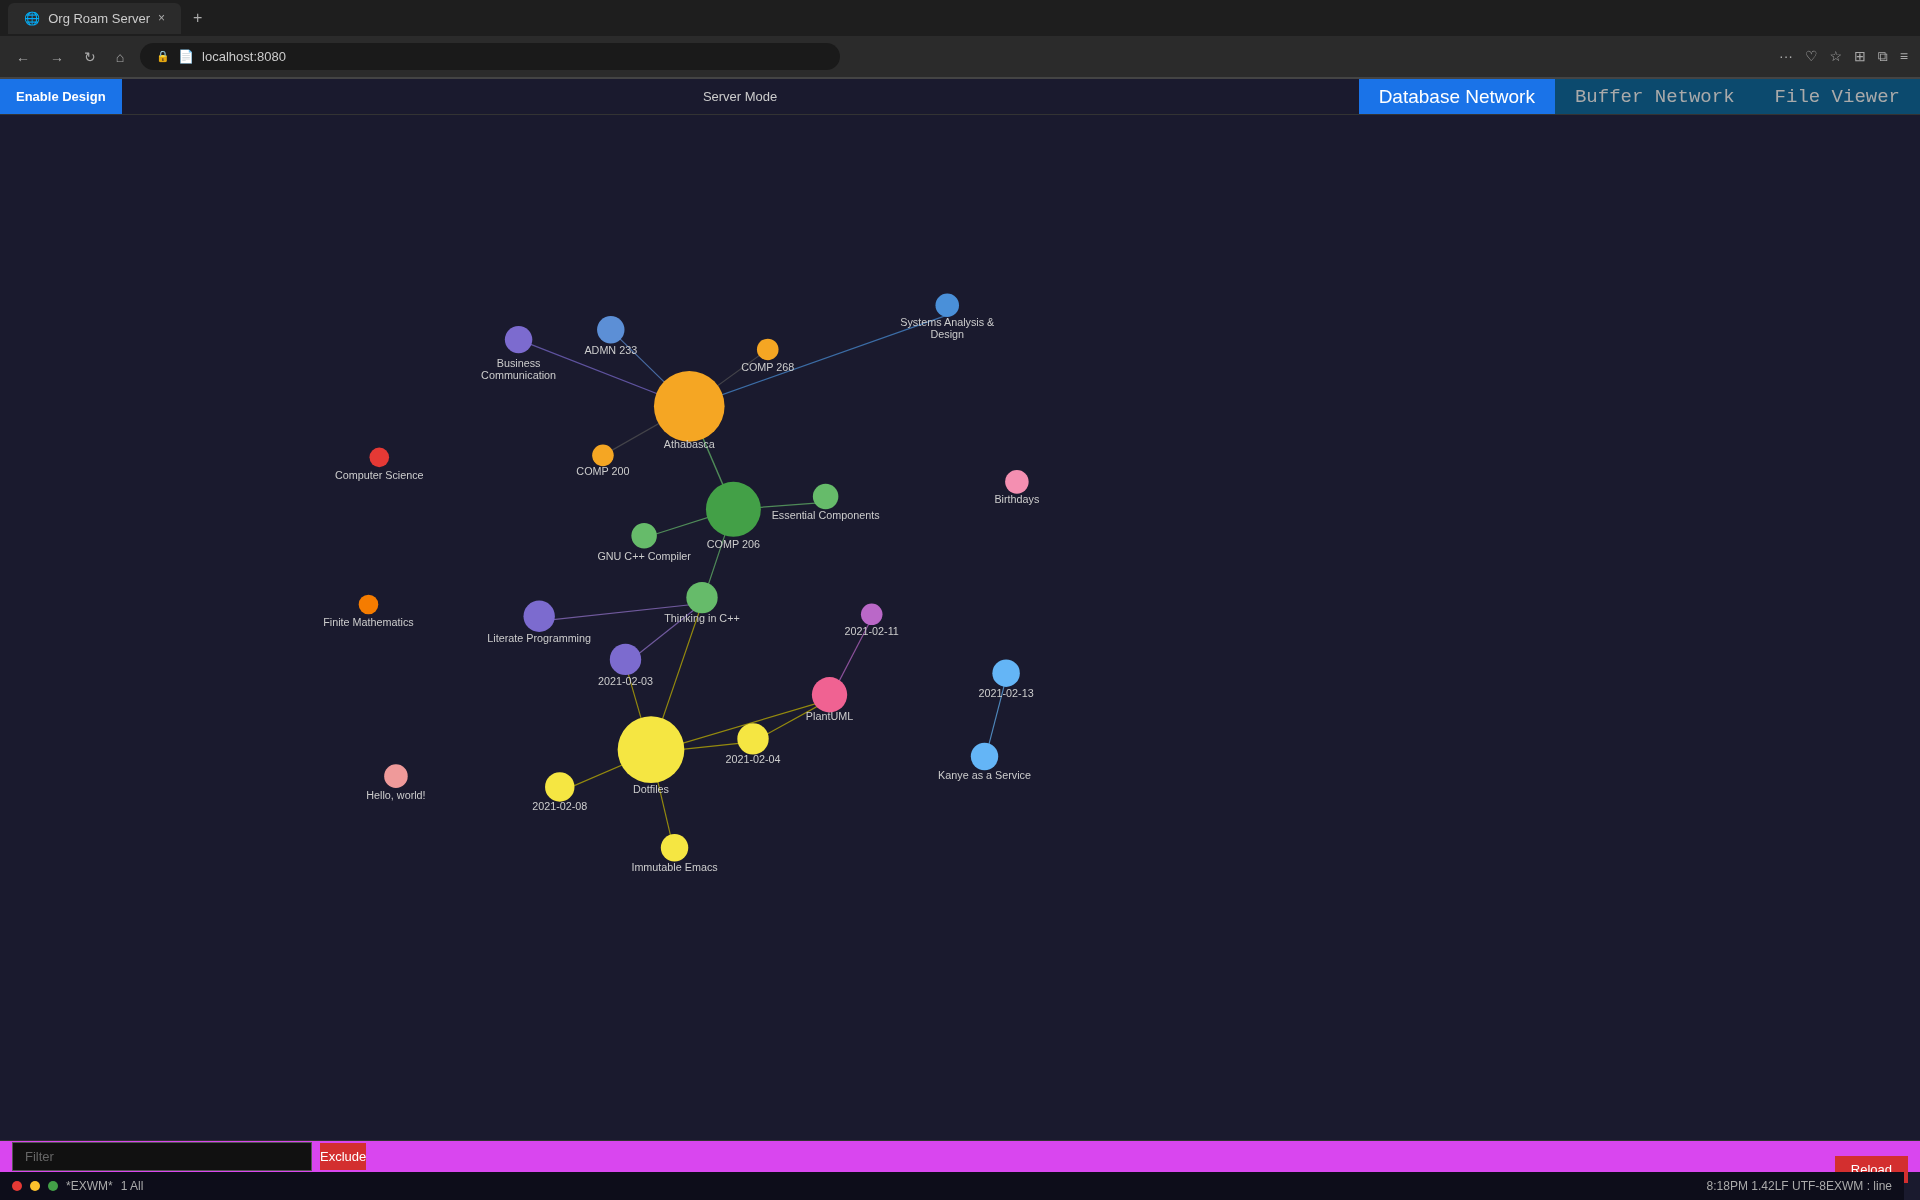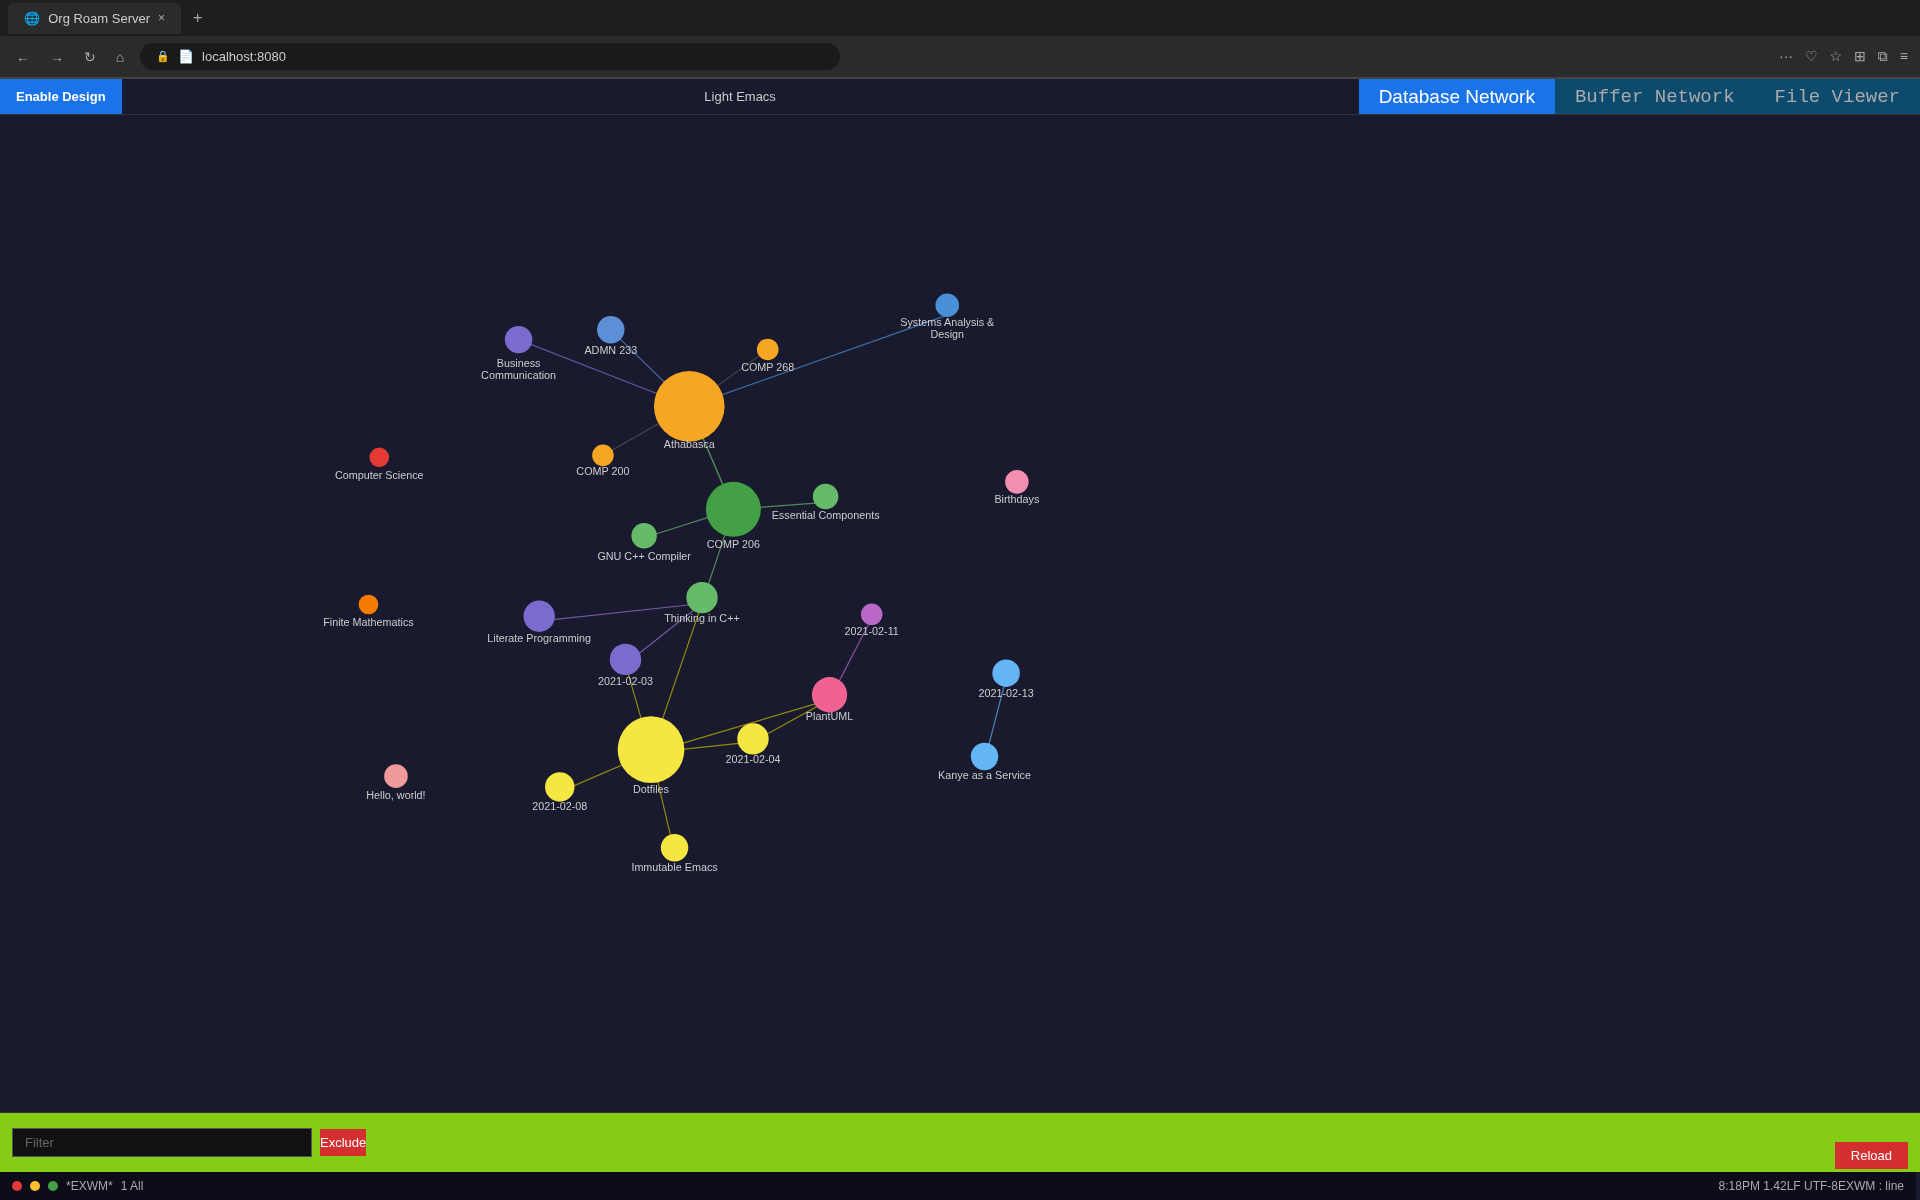--- a/index.html
+++ b/index.html
@@ -27,28 +27,28 @@
     .nav-tab:not(.active) { background: #0c4a6e; color: #aaa; font-family: Liberation Mono, monospace; }
 
     
     .network-canvas { position: absolute; top: 114px; left: 0; right: 0; bottom: 56px; }
     svg.network { width: 100%; height: 100%; }
 
     
     .node-label { font-size: 11px; fill: #ccc; text-anchor: middle; font-family: Arial, sans-serif; }
 
     
-    .bottom-bar { position: absolute; bottom: 28px; left: 0; right: 0; height: 60px; background: #84cc16; border-top: 1px solid #333; display: flex; align-items: center; padding: 0 12px; gap: 8px; }
+    .bottom-bar { position: absolute; bottom: 28px; left: 0; right: 0; height: 32px; background: #d946ef; border-top: 1px solid #333; display: flex; align-items: center; padding: 0 12px; gap: 8px; }
     .filter-input { background: #111; border: 1px solid #555; color: #ccc; padding: 6px 12px; font-size: 13px; width: 300px; }
     .filter-input::placeholder { color: #666; }
     .exclude-btn { background: #d32f2f; color: white; border: none; padding: 6px 0; font-size: 13px; cursor: pointer; }
     .reload-btn { position: absolute; right: 12px; background: #d32f2f; color: white; border: none; padding: 6px 16px; font-size: 13px; cursor: pointer; margin-top: 25px; }
 
     
-    .status-bar { position: absolute; bottom: 0; left: 0; right: 4px; height: 28px; background: #0d0d1a; display: flex; align-items: center; padding: 0 12px; font-size: 12px; color: #aaa; gap: 16px; }
+    .status-bar { position: absolute; bottom: 0; left: 0; right: 16px; height: 28px; background: #0d0d1a; display: flex; align-items: center; padding: 0 12px; font-size: 12px; color: #aaa; gap: 16px; }
     .status-left { display: flex; gap: 8px; align-items: center; }
     .status-dot-red { width: 10px; height: 10px; background: #e53935; border-radius: 50%; }
     .status-dot-yellow { width: 10px; height: 10px; background: #fbc02d; border-radius: 50%; }
     .status-dot-green { width: 10px; height: 10px; background: #43a047; border-radius: 50%; }
     .status-right { margin-left: auto; display: flex; gap: 0; }
   </style>
 </head>
 <body>
 
 <div class="browser-chrome">
@@ -76,21 +76,21 @@
       <span>☆</span>
       <span>⊞</span>
       <span>⧉</span>
       <span>≡</span>
     </div>
   </div>
 </div>
 
 <div class="app-toolbar">
   <button class="enable-preview-btn">Enable Design</button>
-  <span class="mode-label">Light Emacs</span>
+  <span class="mode-label">Server Mode</span>
   <div class="nav-tabs">
     <button class="nav-tab active">Database Network</button>
     <button class="nav-tab">Buffer Network</button>
     <button class="nav-tab">File Viewer</button>
   </div>
 </div>
 
 <div class="network-canvas">
   <svg class="network" viewBox="0 0 1920 1050">
 

